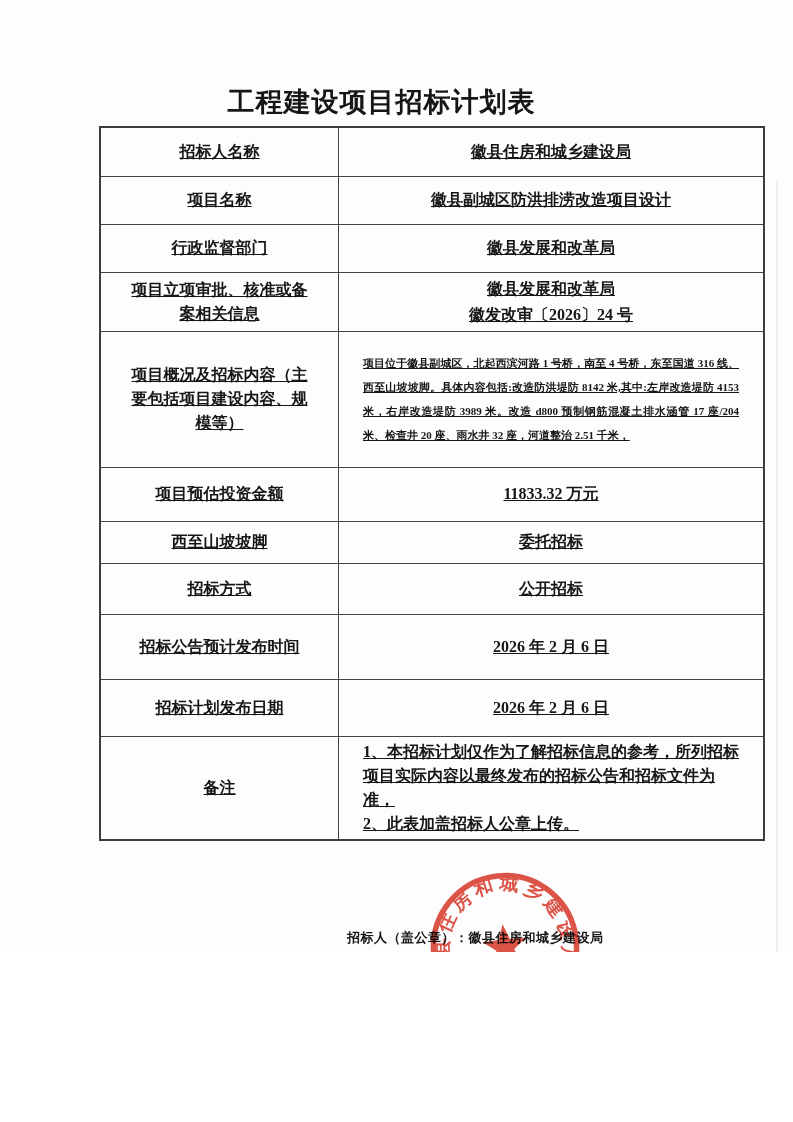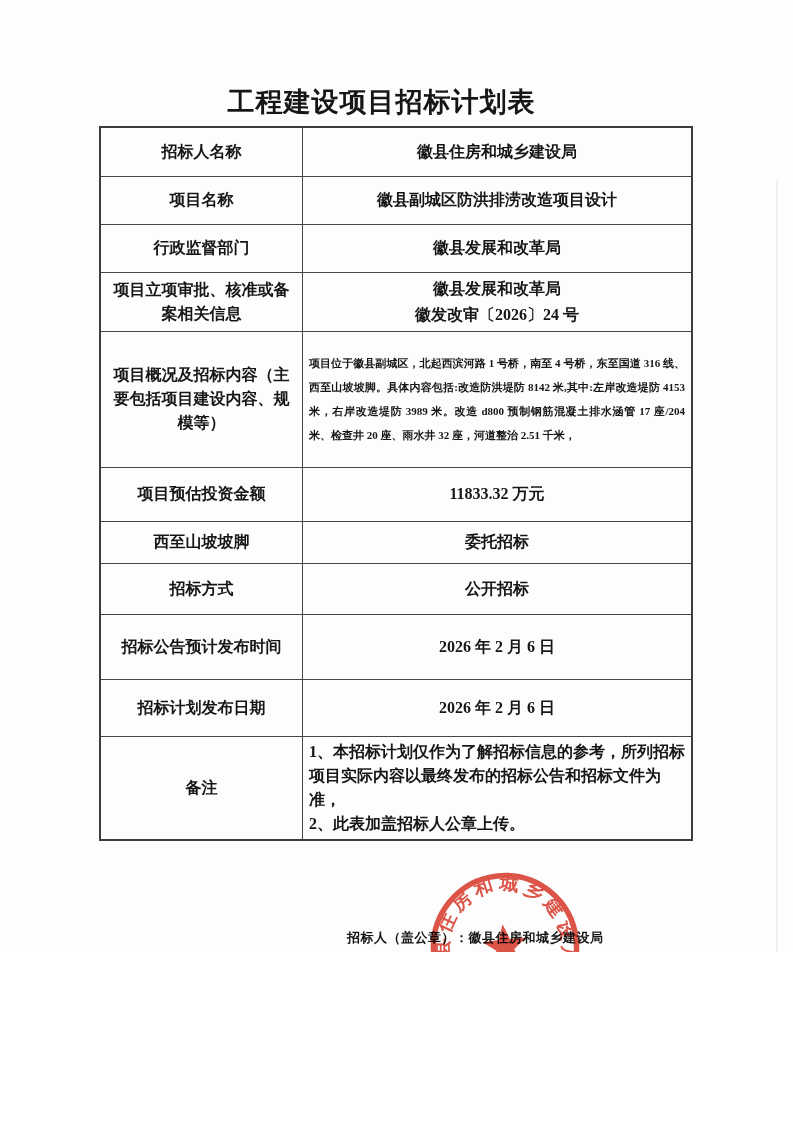--- a/index.html
+++ b/index.html
@@ -17,22 +17,23 @@
   }
   table.bid-table{
     position:absolute;top:126px;left:99px;width:565px;
     border-collapse:collapse;table-layout:fixed;
     border:2px solid #3c3c3c;
     font-size:16px;font-weight:600;
   }
   table.bid-table td{
     border:1.5px solid #454545;
     vertical-align:middle;
-    padding:3px 6px;
+    padding:3px 24px;
     line-height:24px;
+    text-decoration:underline;
   }
   td.label{width:189px;text-align:center;}
   td.value{width:376px;text-align:center;}
   td.value .vline{line-height:26px;}
   td.para{
     text-align:justify;padding:7px 12px 7px 13px;
     line-height:23px;font-size:11px;
   }
   td.notes{
     text-align:left;padding:6px 12px;line-height:25px;vertical-align:middle;

